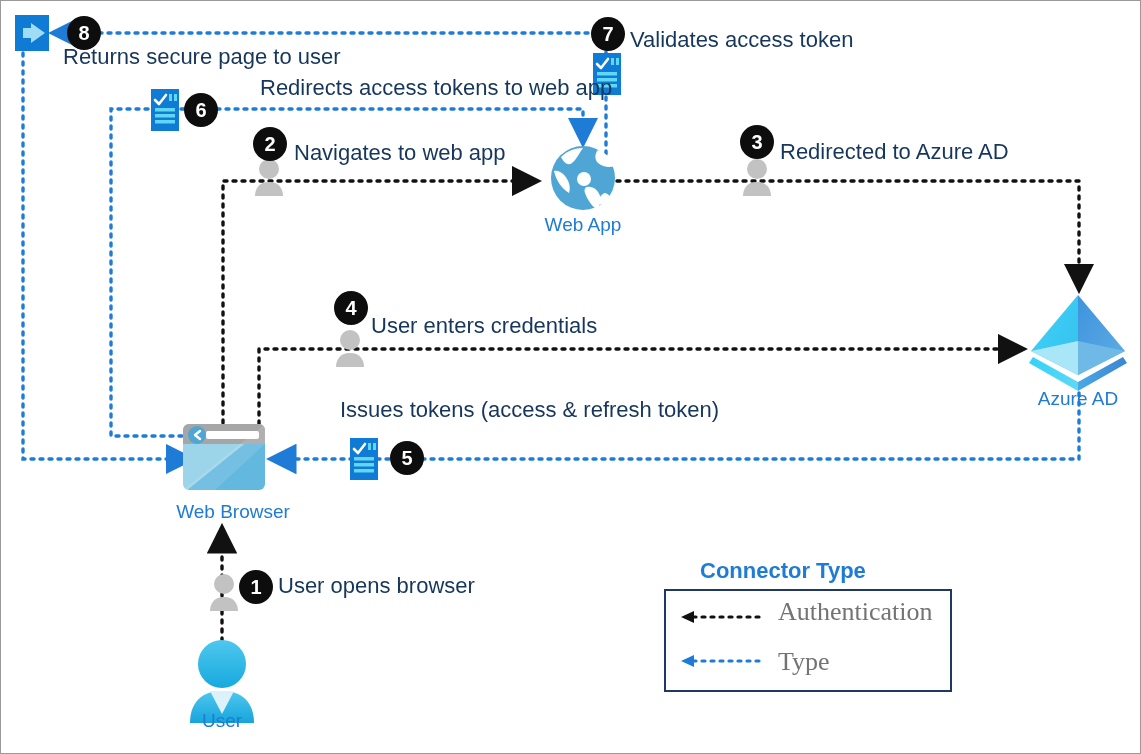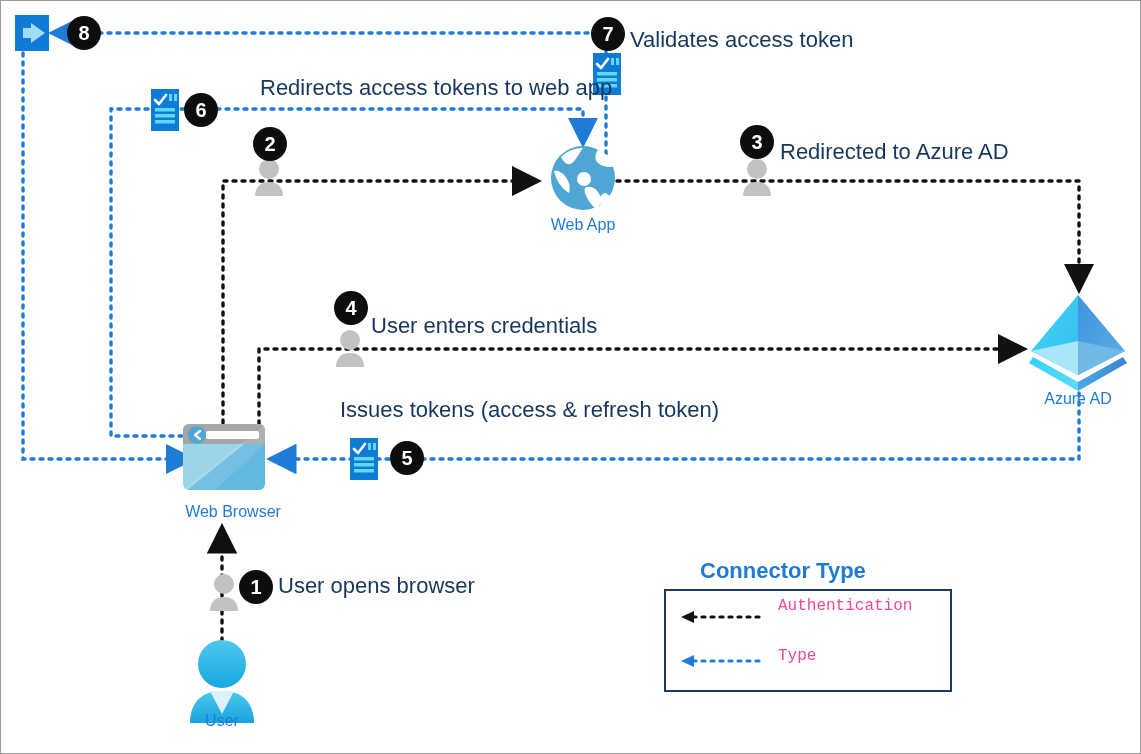--- a/index.html
+++ b/index.html
@@ -18,21 +18,21 @@
     color:#16365C;
     font-family:"Liberation Sans",sans-serif;
     font-size:22px;
     line-height:26px;
     white-space:nowrap;
   }
   .node-lbl{
     position:absolute;
     color:#1E7BD6;
     font-family:"Liberation Sans",sans-serif;
-    font-size:16px;
+    font-size:19px;
     line-height:26px;
     white-space:nowrap;
     text-align:center;
   }
   .step{
     position:absolute;
     width:34px;height:34px;
     border-radius:50%;
     background:#0d0d0d;
     color:#ffffff;
@@ -53,23 +53,23 @@
     position:absolute;
     color:#1E7BD6;
     font-family:"Liberation Sans",sans-serif;
     font-size:22px;
     font-weight:bold;
     white-space:nowrap;
     margin-left:36px;
   }
   .legend-text{
     position:absolute;
-    color:#ec4899;
-    font-family:Liberation Mono, monospace;
-    font-size:16px;
+    color:#737373;
+    font-family:Liberation Serif, serif;
+    font-size:26px;
     white-space:nowrap;
   }
   .legend-sample{position:absolute;}
 </style>
 </head>
 <body>
 
 <div id="canvas">
 
   <svg id="svg-layer" viewBox="0 0 1141 754" xmlns="http://www.w3.org/2000/svg">
@@ -237,25 +237,27 @@
   <div class="step" style="left:238px;top:569px;">1</div>
   <div class="step" style="left:252px;top:126px;">2</div>
   <div class="step" style="left:739px;top:124px;">3</div>
   <div class="step" style="left:333px;top:290px;">4</div>
   <div class="step" style="left:389px;top:440px;">5</div>
   <div class="step" style="left:183px;top:92px;">6</div>
   <div class="step" style="left:590px;top:16px;">7</div>
   <div class="step" style="left:66px;top:15px;">8</div>
 
   <div class="lbl" style="left:277px;top:572px;text-align:right;">User opens browser</div>
+  <div class="lbl" style="left:293px;top:139px;">Navigates to web app</div>
   <div class="lbl" style="left:779px;top:138px;">Redirected to Azure AD</div>
   <div class="lbl" style="left:370px;top:312px;text-align:right;">User enters credentials</div>
   <div class="lbl" style="left:339px;top:396px;text-align:center;">Issues tokens (access &amp; refresh token)</div>
   <div class="lbl" style="left:215px;top:74px;margin-left:44px;">Redirects access tokens to web app</div>
   <div class="lbl" style="left:629px;top:26px;">Validates access token</div>
+  <div class="lbl" style="left:62px;top:43px;">Returns secure page to user</div>
 
   <div class="node-lbl" style="left:164px;top:498px;width:136px;">Web Browser</div>
   <div class="node-lbl" style="left:522px;top:211px;width:120px;">Web App</div>
   <div class="node-lbl" style="left:1010px;top:385px;width:134px;">Azure AD</div>
   <div class="node-lbl" style="left:171px;top:707px;width:100px;">User</div>
 
   <div class="legend-title" style="left:663px;top:557px;">Connector Type</div>
   <div class="legend-box" style="left:663px;top:588px;width:288px;height:103px;"></div>
 
   <svg class="legend-sample" style="left:678px;top:607px;width:82px;height:18px;" viewBox="0 0 82 18">

